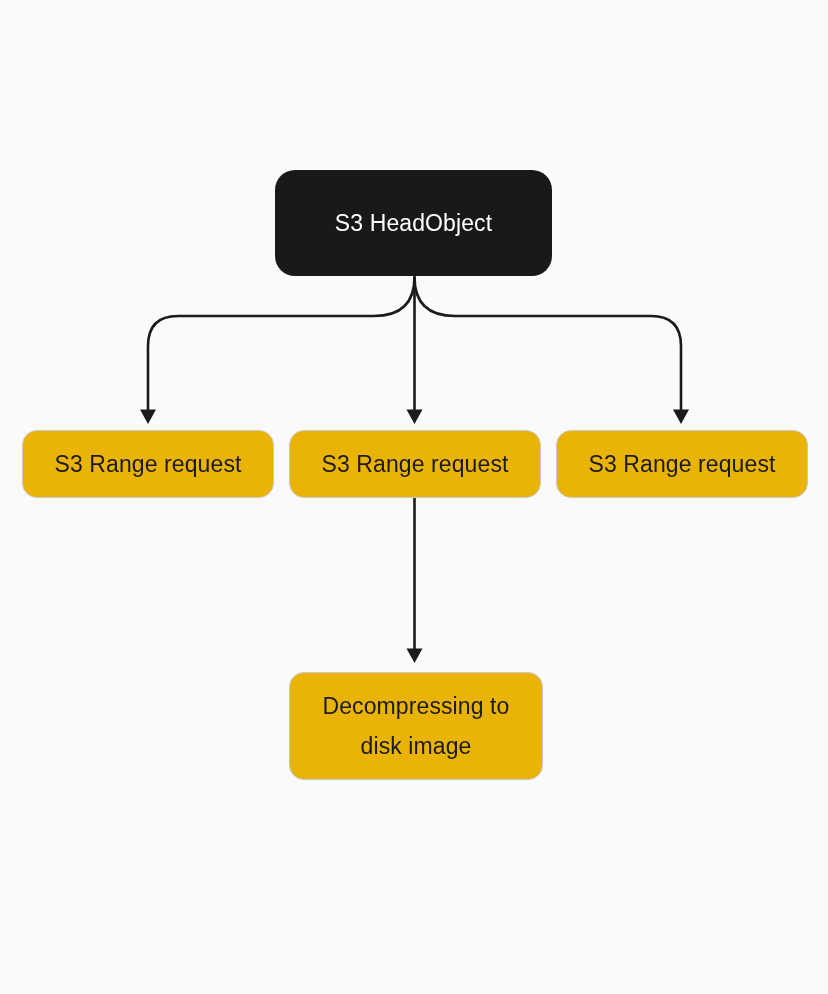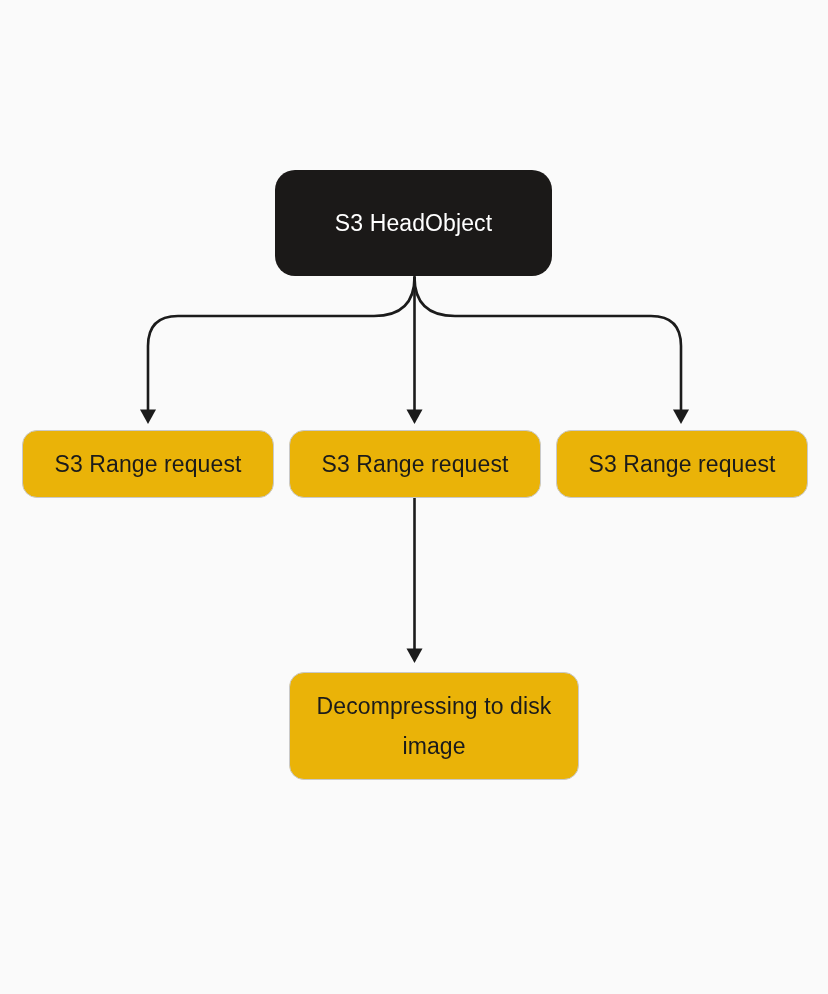--- a/index.html
+++ b/index.html
@@ -52,21 +52,21 @@
     top: 430px;
     width: 252px;
     height: 68px;
   }
   .node-child-1 { left: 22px; }
   .node-child-2 { left: 289px; }
   .node-child-3 { left: 556px; }
   .node-leaf {
     left: 289px;
     top: 672px;
-    width: 290px;
+    width: 254px;
     height: 108px;
     padding: 0 20px;
     line-height: 40px;
   }
   .edge {
     stroke: #1b1b1b;
     stroke-width: 2.6;
     fill: none;
   }
   .arrowhead {

